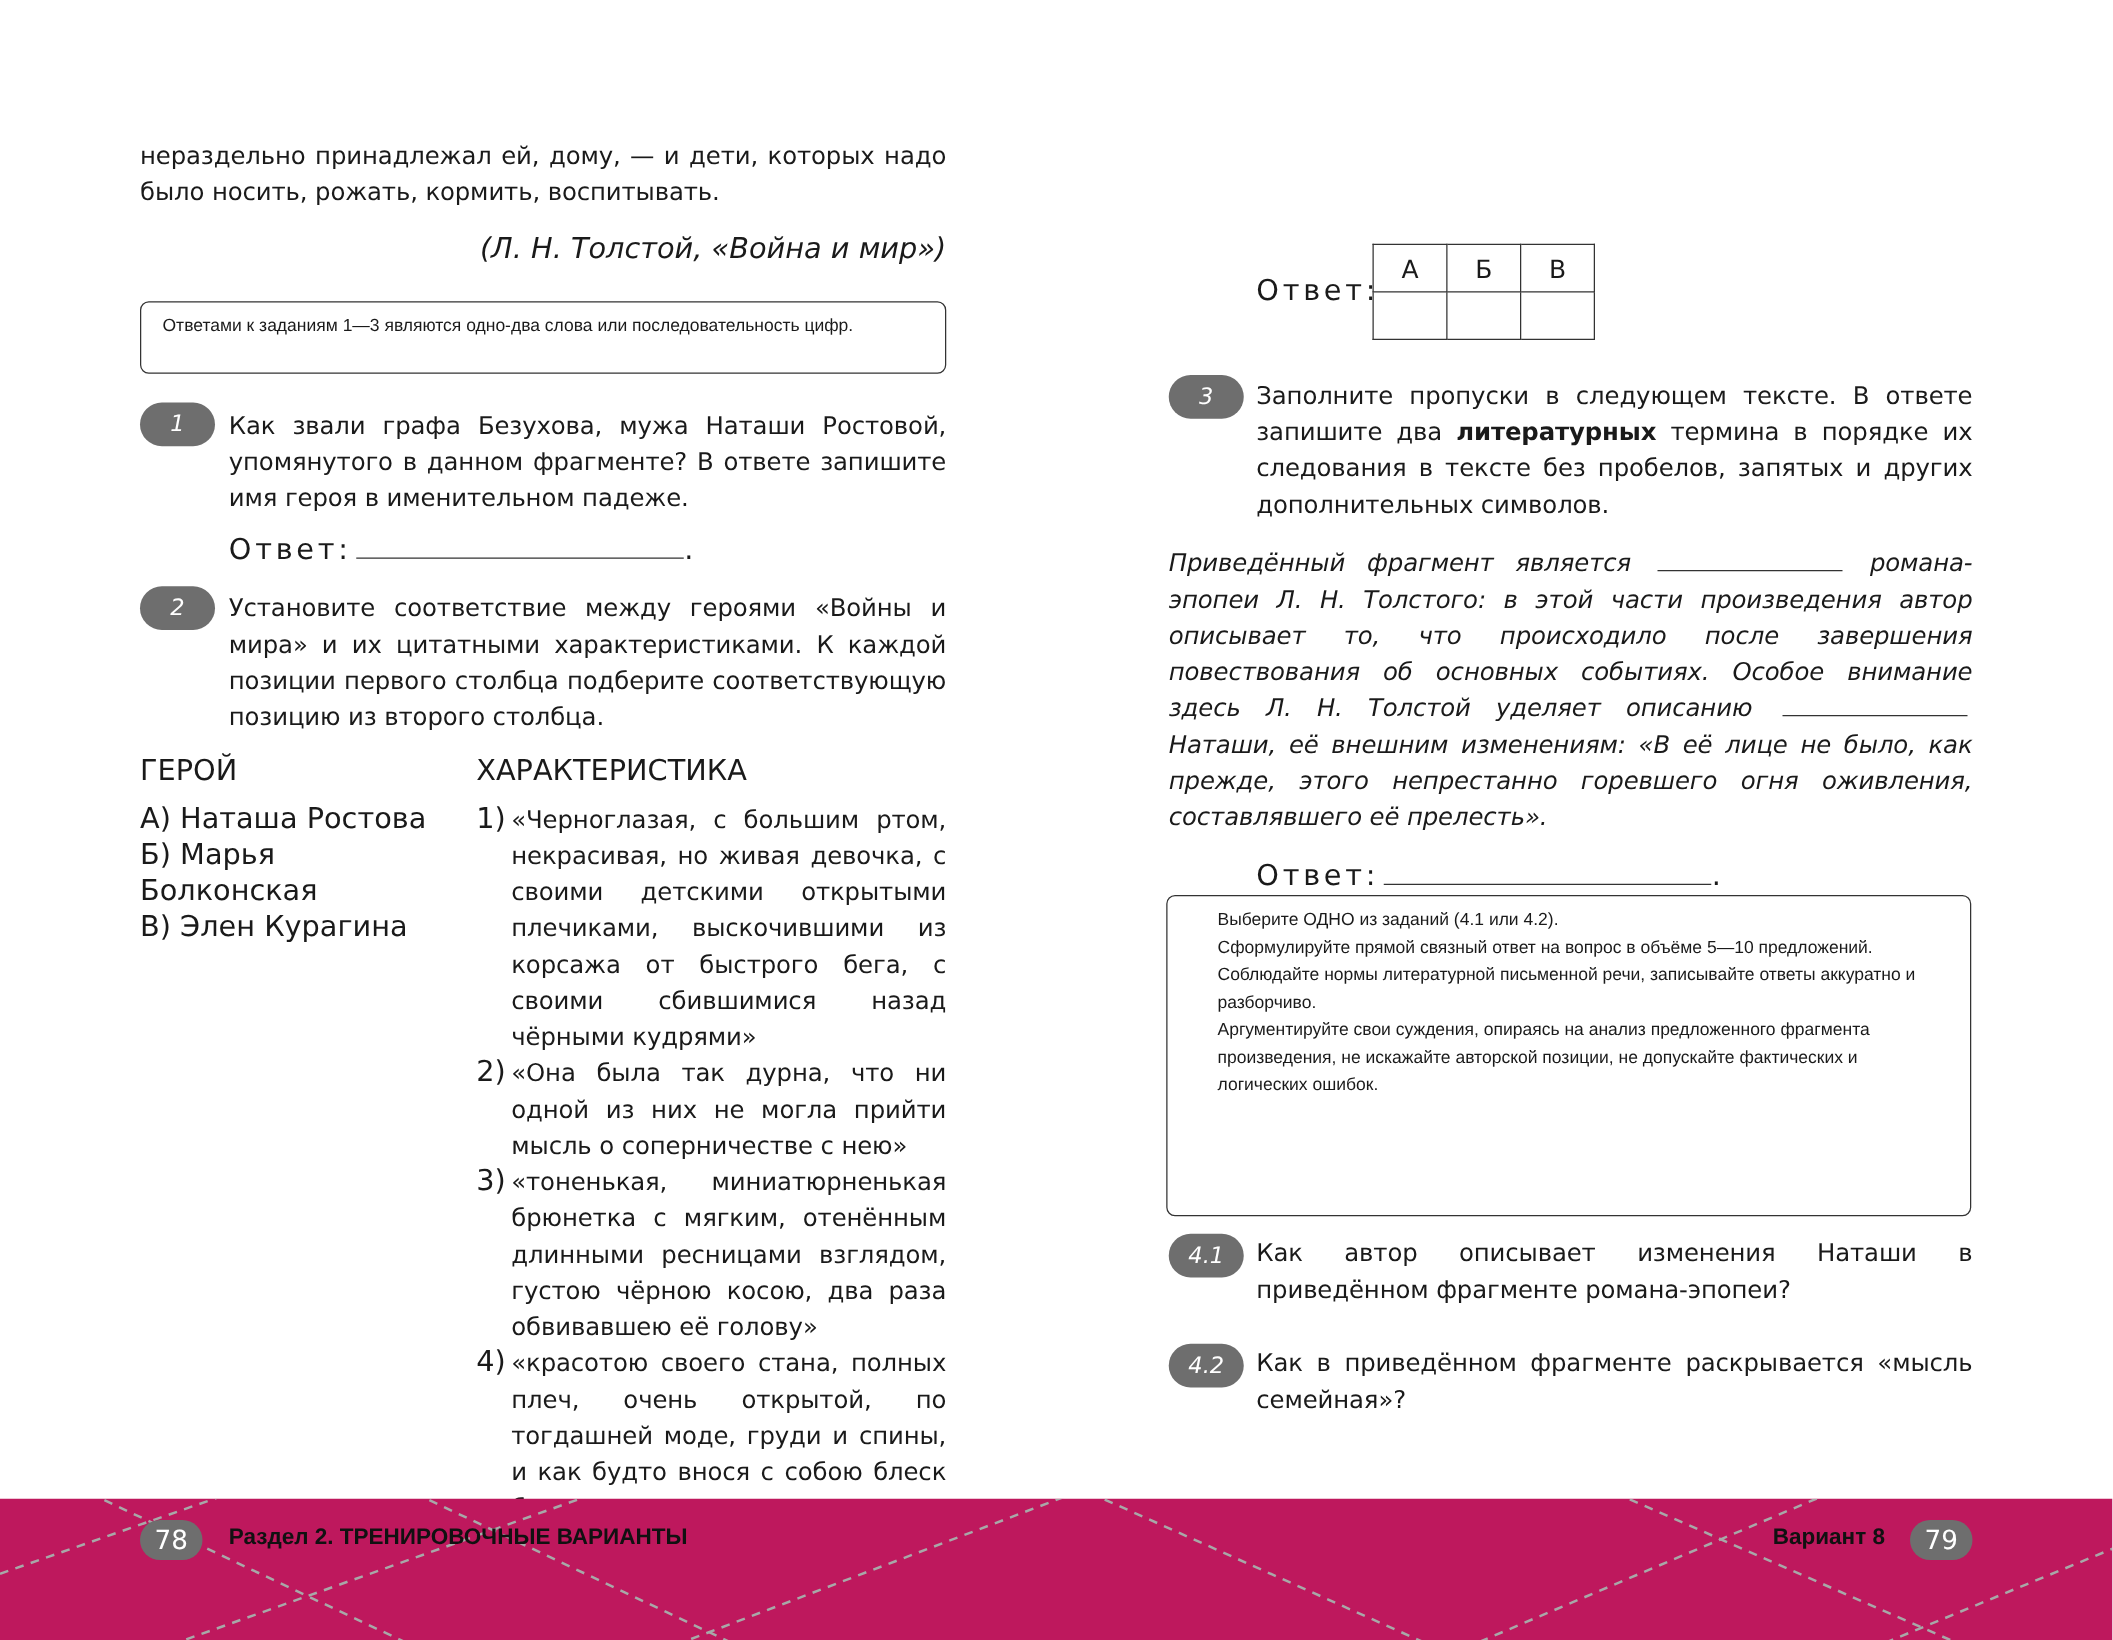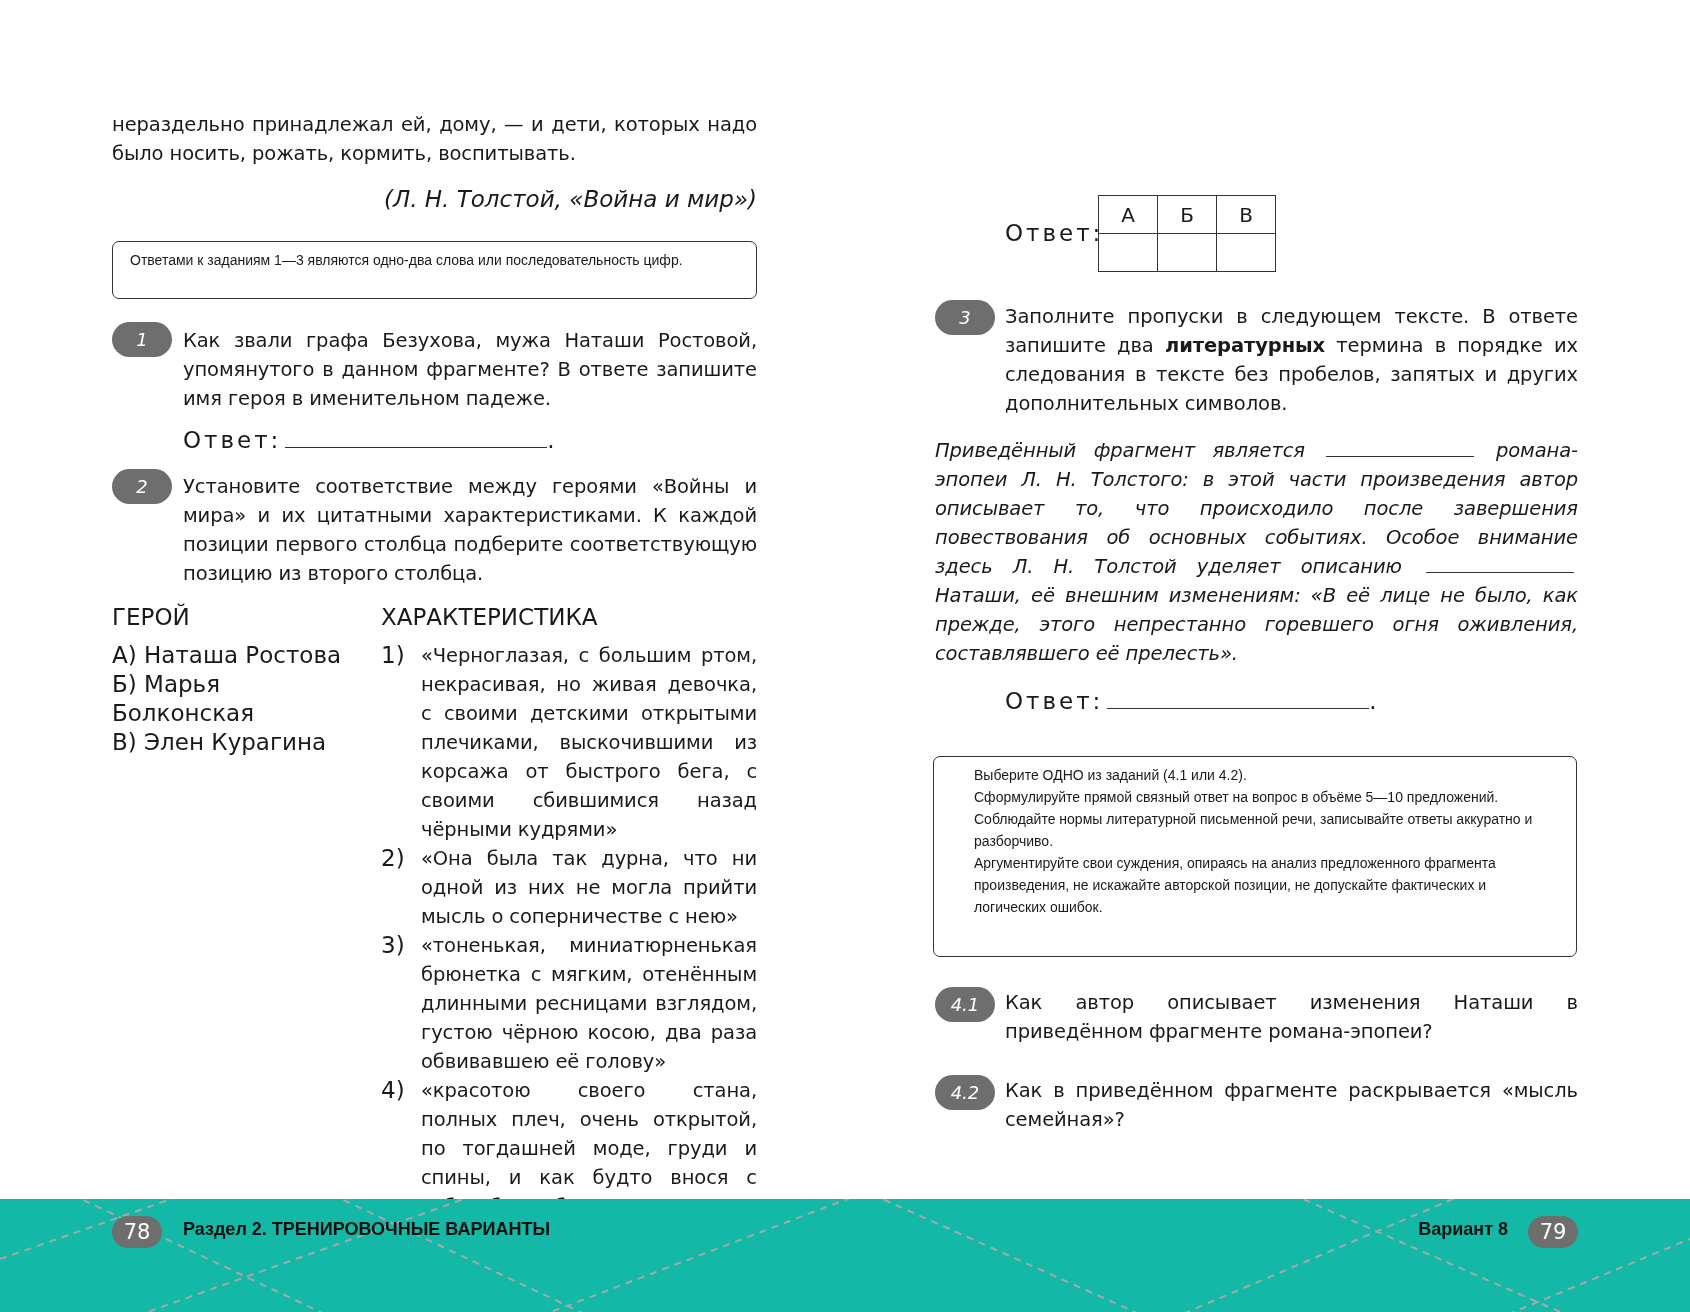--- a/index.html
+++ b/index.html
@@ -38,25 +38,25 @@
     display: inline-block; width: 148px; border-bottom: 1px solid #333; height: 16px;
     vertical-align: baseline; margin: 0 4px;
   }
 
   table.answer-table { border-collapse: collapse; position: absolute; }
   table.answer-table td {
     border: 1.5px solid #333; width: 59px; height: 38px; text-align: center;
     font-size: 20px; vertical-align: middle;
   }
   .list-num { position: absolute; left: 0; top: 0; }
-  .list-body { margin-left: 40px; }
+  .list-body { margin-left: 28px; }
 
   .footer {
     position: absolute; left: 0; top: 1199px; width: 1690px; height: 113px;
-    background: #14b8a6; overflow: hidden;
+    background: #be185d; overflow: hidden;
   }
   .footer svg { position: absolute; left: 0; top: 0; }
   .page-num {
     position: absolute; top: 17px; width: 50px; height: 32px; border-radius: 16px;
     background: #6e6e6e; color: #fff; font-size: 21px; line-height: 32px; text-align: center;
   }
   .footer-title { position: absolute; top: 20px; font-weight: bold; font-size: 18px; font-family: "Liberation Sans", sans-serif; color: #111; }
 </style>
 </head>
 <body>
@@ -133,21 +133,21 @@
 
   <div class="badge" style="top:300px; left:0;">3</div>
   <div class="abs txt" style="top:302px; left:70px; width:573px;"><span>Заполните пропуски в следующем тексте. В ответе запишите два </span><span class="bold">литературных</span><span> термина в порядке их следования в тексте без пробелов, запятых и других дополнительных символов.</span></div>
 
   <div class="abs txt italic" style="top:436px; left:0; width:643px;"><span>Приведённый фрагмент является</span> <span class="blank-inline"></span> <span>романа-эпопеи Л. Н. Толстого: в этой части произведения автор описывает то, что происходило после завершения повествования об основных событиях. Особое внимание здесь Л. Н. Толстой уделяет описанию</span> <span class="blank-inline"></span> <span>Наташи, её внешним изменениям: «В её лице не было, как прежде, этого непрестанно горевшего огня оживления, составлявшего её прелесть».</span></div>
 
   <div class="abs txt-nj" style="top:687px; left:70px;">
     <span class="answer-label">Ответ:</span><span class="answer-line"></span><span>.</span>
   </div>
 
-  <div class="note-box" style="top:756px; left:-2px; width:644px; height:201px;padding-left:40px;">
+  <div class="note-box" style="top:716px; left:-2px; width:644px; height:257px;padding-left:40px;">
     <p>Выберите ОДНО из заданий (4.1 или 4.2).</p>
     <p>Сформулируйте прямой связный ответ на вопрос в объёме 5—10 предложений.</p>
     <p>Соблюдайте нормы литературной письменной речи, записывайте ответы аккуратно и разборчиво.</p>
     <p>Аргументируйте свои суждения, опираясь на анализ предложенного фрагмента произведения, не искажайте авторской позиции, не допускайте фактических и логических ошибок.</p>
   </div>
 
   <div class="badge" style="top:987px; left:0;">4.1</div>
   <div class="abs txt" style="top:988px; left:70px; width:573px;">Как автор описывает изменения Наташи в приведённом фрагменте романа-эпопеи?</div>
 
   <div class="badge" style="top:1075px; left:0;">4.2</div>

